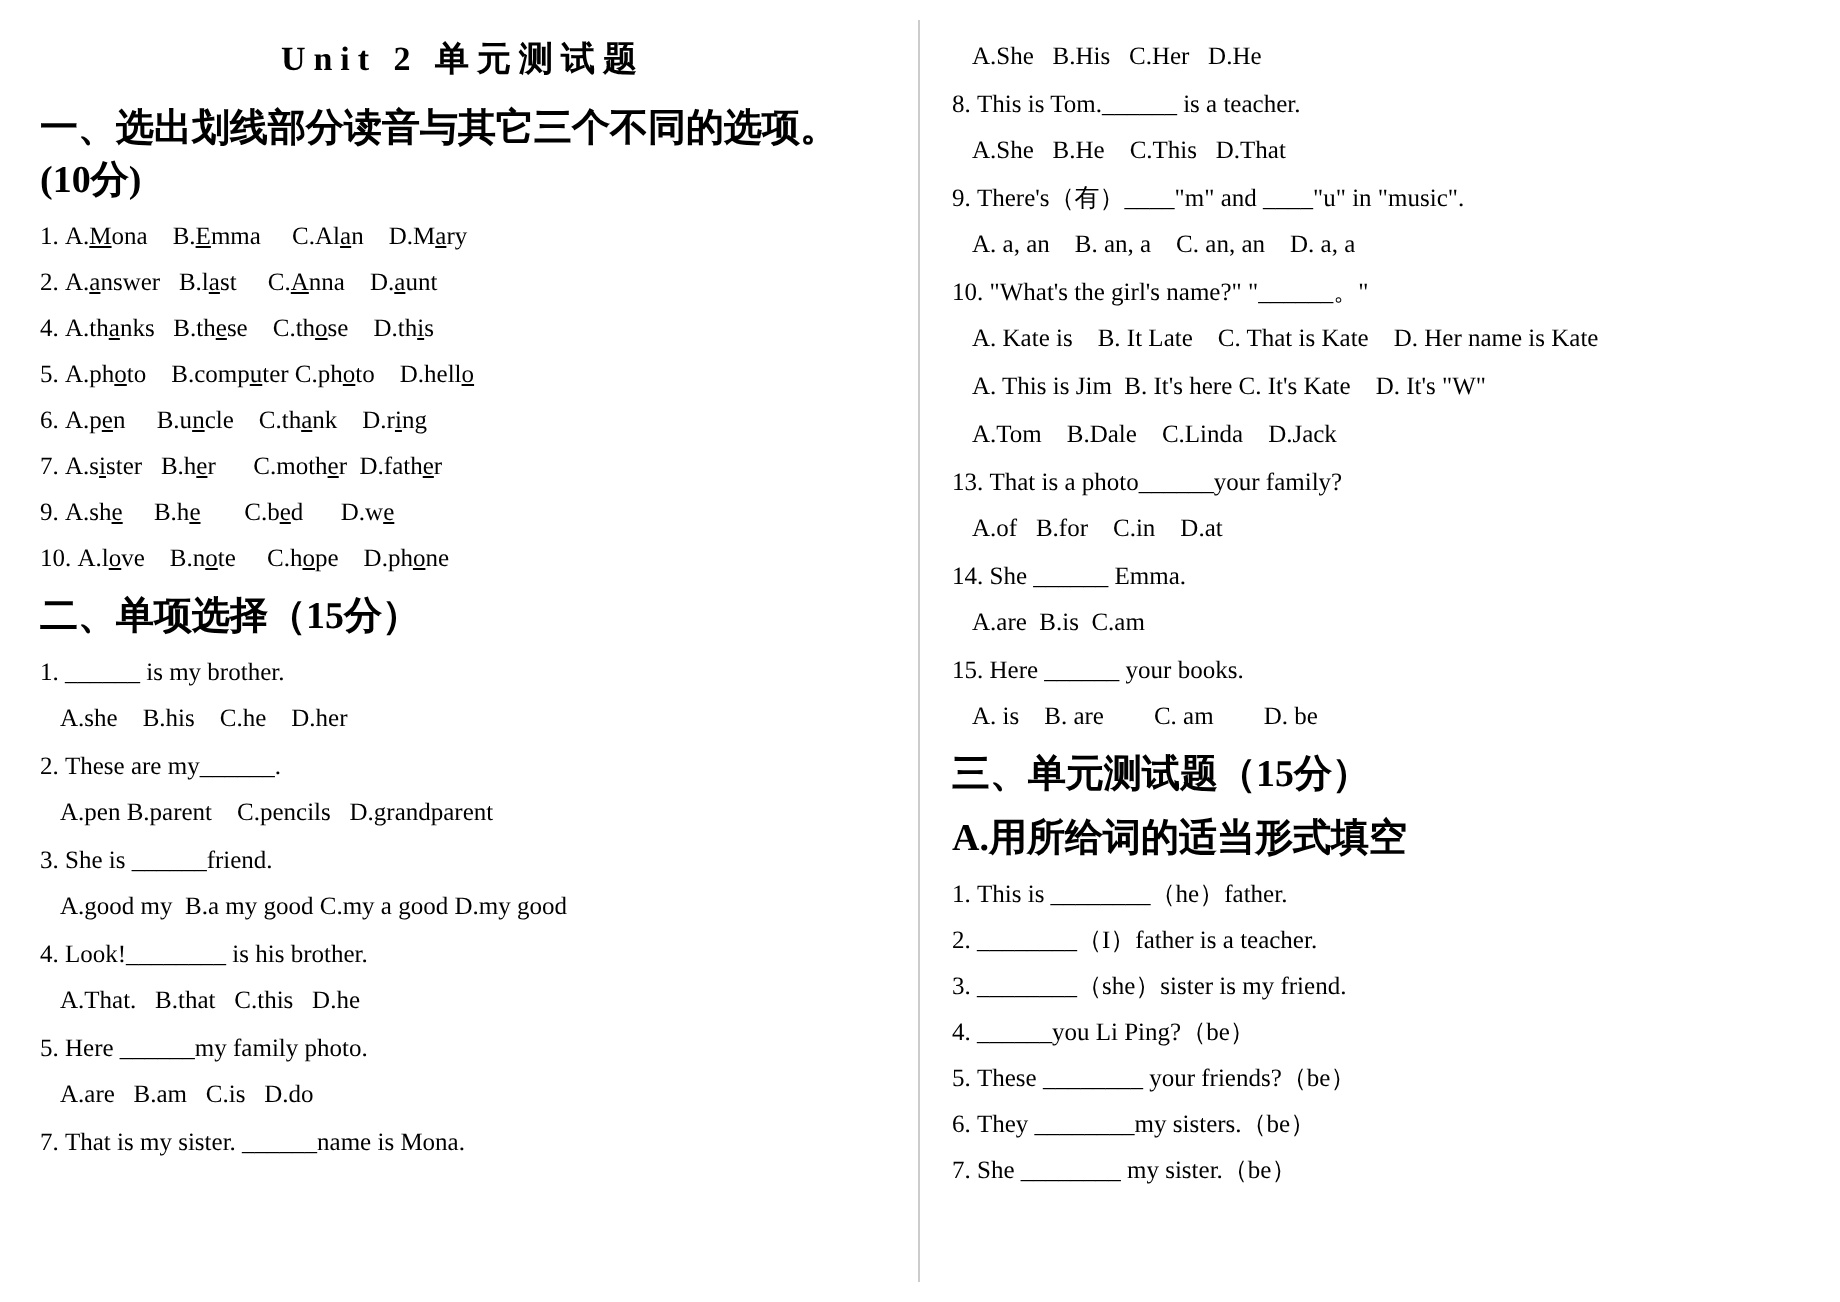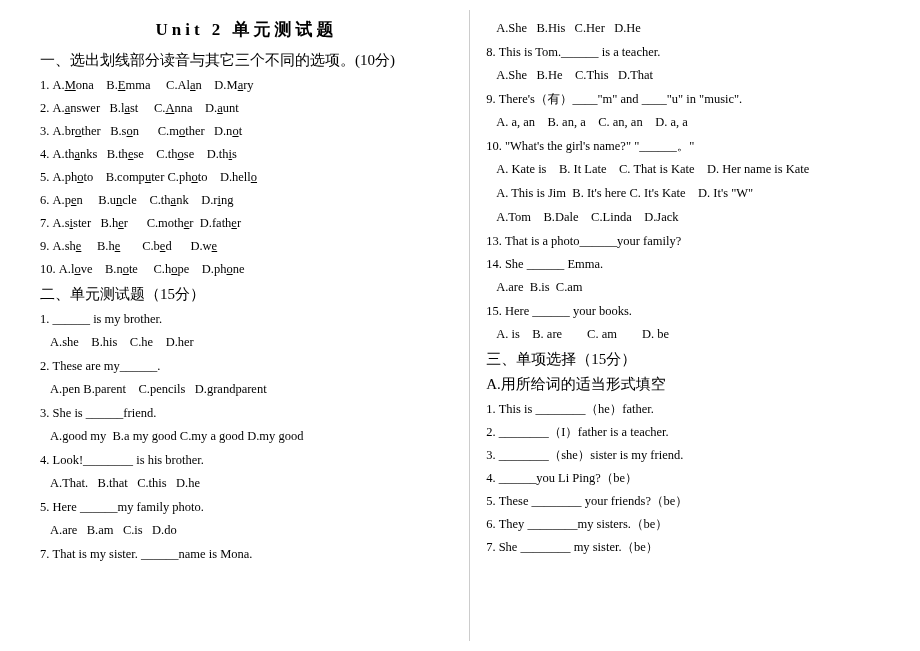--- a/index.html
+++ b/index.html
@@ -19,36 +19,35 @@
       display: flex;
       width: 920px;
       min-height: 651px;
       background: #fff;
       padding: 10px 0;
     }
     .left-column {
       width: 460px;
       padding: 8px 16px 8px 20px;
       border-right: 1px solid #ccc;
-      margin-left: 20px;
     }
     .right-column {
       width: 460px;
       padding: 8px 9px 8px 16px;
     }
     .page-title {
       text-align: center;
       font-size: 17px;
       font-weight: bold;
       margin-bottom: 10px;
       letter-spacing: 4px;
     }
     .section-title {
-      font-size: 15px;
-      font-weight: normal;
+      font-size: 19px;
+      font-weight: bold;
       margin-bottom: 5px;
       margin-top: 6px;
     }
     .question-line {
       margin-bottom: 3px;
       line-height: 1.6;
       font-size: 12.5px;
     }
     .options-line {
       margin-bottom: 4px;
@@ -70,42 +69,39 @@
 
     <div class="section-title">一、选出划线部分读音与其它三个不同的选项。(10分)</div>
 
     <div class="question-line">
       1.&nbsp;A.<span class="underline">M</span>ona&nbsp;&nbsp;&nbsp;&nbsp;B.<span class="underline">E</span>mma&nbsp;&nbsp;&nbsp;&nbsp;&nbsp;C.Al<span class="underline">a</span>n&nbsp;&nbsp;&nbsp;&nbsp;D.M<span class="underline">a</span>ry
     </div>
     <div class="question-line">
       2.&nbsp;A.<span class="underline">a</span>nswer&nbsp;&nbsp;&nbsp;B.l<span class="underline">a</span>st&nbsp;&nbsp;&nbsp;&nbsp;&nbsp;C.<span class="underline">A</span>nna&nbsp;&nbsp;&nbsp;&nbsp;D.<span class="underline">a</span>unt
     </div>
     <div class="question-line">
-      3.&nbsp;A.br<span class="underline">o</span>ther&nbsp;&nbsp;&nbsp;B.s<span class="underline">o</span>n&nbsp;&nbsp;&nbsp;&nbsp;&nbsp;&nbsp;C.m<span class="underline">o</span>ther&nbsp;&nbsp;&nbsp;D.n<span class="underline">o</span>t
-    </div>
-    <div class="question-line">
       4.&nbsp;A.th<span class="underline">a</span>nks&nbsp;&nbsp;&nbsp;B.th<span class="underline">e</span>se&nbsp;&nbsp;&nbsp;&nbsp;C.th<span class="underline">o</span>se&nbsp;&nbsp;&nbsp;&nbsp;D.th<span class="underline">i</span>s
     </div>
     <div class="question-line">
       5.&nbsp;A.ph<span class="underline">o</span>to&nbsp;&nbsp;&nbsp;&nbsp;B.comp<span class="underline">u</span>ter&nbsp;C.ph<span class="underline">o</span>to&nbsp;&nbsp;&nbsp;&nbsp;D.hell<span class="underline">o</span>
     </div>
     <div class="question-line">
       6.&nbsp;A.p<span class="underline">e</span>n&nbsp;&nbsp;&nbsp;&nbsp;&nbsp;B.u<span class="underline">n</span>cle&nbsp;&nbsp;&nbsp;&nbsp;C.th<span class="underline">a</span>nk&nbsp;&nbsp;&nbsp;&nbsp;D.r<span class="underline">i</span>ng
     </div>
     <div class="question-line">
       7.&nbsp;A.s<span class="underline">i</span>ster&nbsp;&nbsp;&nbsp;B.h<span class="underline">e</span>r&nbsp;&nbsp;&nbsp;&nbsp;&nbsp;&nbsp;C.moth<span class="underline">e</span>r&nbsp;&nbsp;D.fath<span class="underline">e</span>r
     </div>
     <div class="question-line">
       9.&nbsp;A.sh<span class="underline">e</span>&nbsp;&nbsp;&nbsp;&nbsp;&nbsp;B.h<span class="underline">e</span>&nbsp;&nbsp;&nbsp;&nbsp;&nbsp;&nbsp;&nbsp;C.b<span class="underline">e</span>d&nbsp;&nbsp;&nbsp;&nbsp;&nbsp;&nbsp;D.w<span class="underline">e</span>
     </div>
     <div class="question-line">
       10.&nbsp;A.l<span class="underline">o</span>ve&nbsp;&nbsp;&nbsp;&nbsp;B.n<span class="underline">o</span>te&nbsp;&nbsp;&nbsp;&nbsp;&nbsp;C.h<span class="underline">o</span>pe&nbsp;&nbsp;&nbsp;&nbsp;D.ph<span class="underline">o</span>ne
     </div>
 
-    <div class="section-title">二、单元测试题（15分）</div>
+    <div class="section-title">二、单项选择（15分）</div>
 
     <div>
       <div class="question-line">1.&nbsp;______ is my brother.</div>
       <div class="options-line">A.she&nbsp;&nbsp;&nbsp;&nbsp;B.his&nbsp;&nbsp;&nbsp;&nbsp;C.he&nbsp;&nbsp;&nbsp;&nbsp;D.her</div>
     </div>
 
     <div>
       <div class="question-line">2.&nbsp;These are my______.</div>
       <div class="options-line">A.pen&nbsp;B.parent&nbsp;&nbsp;&nbsp;&nbsp;C.pencils&nbsp;&nbsp;&nbsp;D.grandparent</div>
     </div>
@@ -155,33 +151,34 @@
     <div>
       <div class="options-line">A. This is Jim&nbsp;&nbsp;B. It's here C. It's Kate&nbsp;&nbsp;&nbsp;&nbsp;D. It's "W"</div>
     </div>
 
     <div>
       <div class="options-line">A.Tom&nbsp;&nbsp;&nbsp;&nbsp;B.Dale&nbsp;&nbsp;&nbsp;&nbsp;C.Linda&nbsp;&nbsp;&nbsp;&nbsp;D.Jack</div>
     </div>
 
     <div>
       <div class="question-line">13.&nbsp;That is a photo______your family?</div>
+      <div class="options-line">A.of&nbsp;&nbsp;&nbsp;B.for&nbsp;&nbsp;&nbsp;&nbsp;C.in&nbsp;&nbsp;&nbsp;&nbsp;D.at</div>
     </div>
 
     <div>
       <div class="question-line">14.&nbsp;She ______ Emma.</div>
       <div class="options-line">A.are&nbsp;&nbsp;B.is&nbsp;&nbsp;C.am</div>
     </div>
 
     <div>
       <div class="question-line">15.&nbsp;Here ______ your books.</div>
       <div class="options-line">A. is&nbsp;&nbsp;&nbsp;&nbsp;B. are&nbsp;&nbsp;&nbsp;&nbsp;&nbsp;&nbsp;&nbsp;&nbsp;C. am&nbsp;&nbsp;&nbsp;&nbsp;&nbsp;&nbsp;&nbsp;&nbsp;D. be</div>
     </div>
 
-    <div class="section-title">三、单项选择（15分）</div>
+    <div class="section-title">三、单元测试题（15分）</div>
     <div class="section-title">A.用所给词的适当形式填空</div>
 
     <div class="question-line">1.&nbsp;This is ________（he）father.</div>
     <div class="question-line">2.&nbsp;________（I）father is a teacher.</div>
     <div class="question-line">3.&nbsp;________（she）sister is my friend.</div>
     <div class="question-line">4.&nbsp;______you Li Ping?（be）</div>
     <div class="question-line">5.&nbsp;These ________ your friends?（be）</div>
     <div class="question-line">6.&nbsp;They ________my sisters.（be）</div>
     <div class="question-line">7.&nbsp;She ________ my sister.（be）</div>
   </div>

